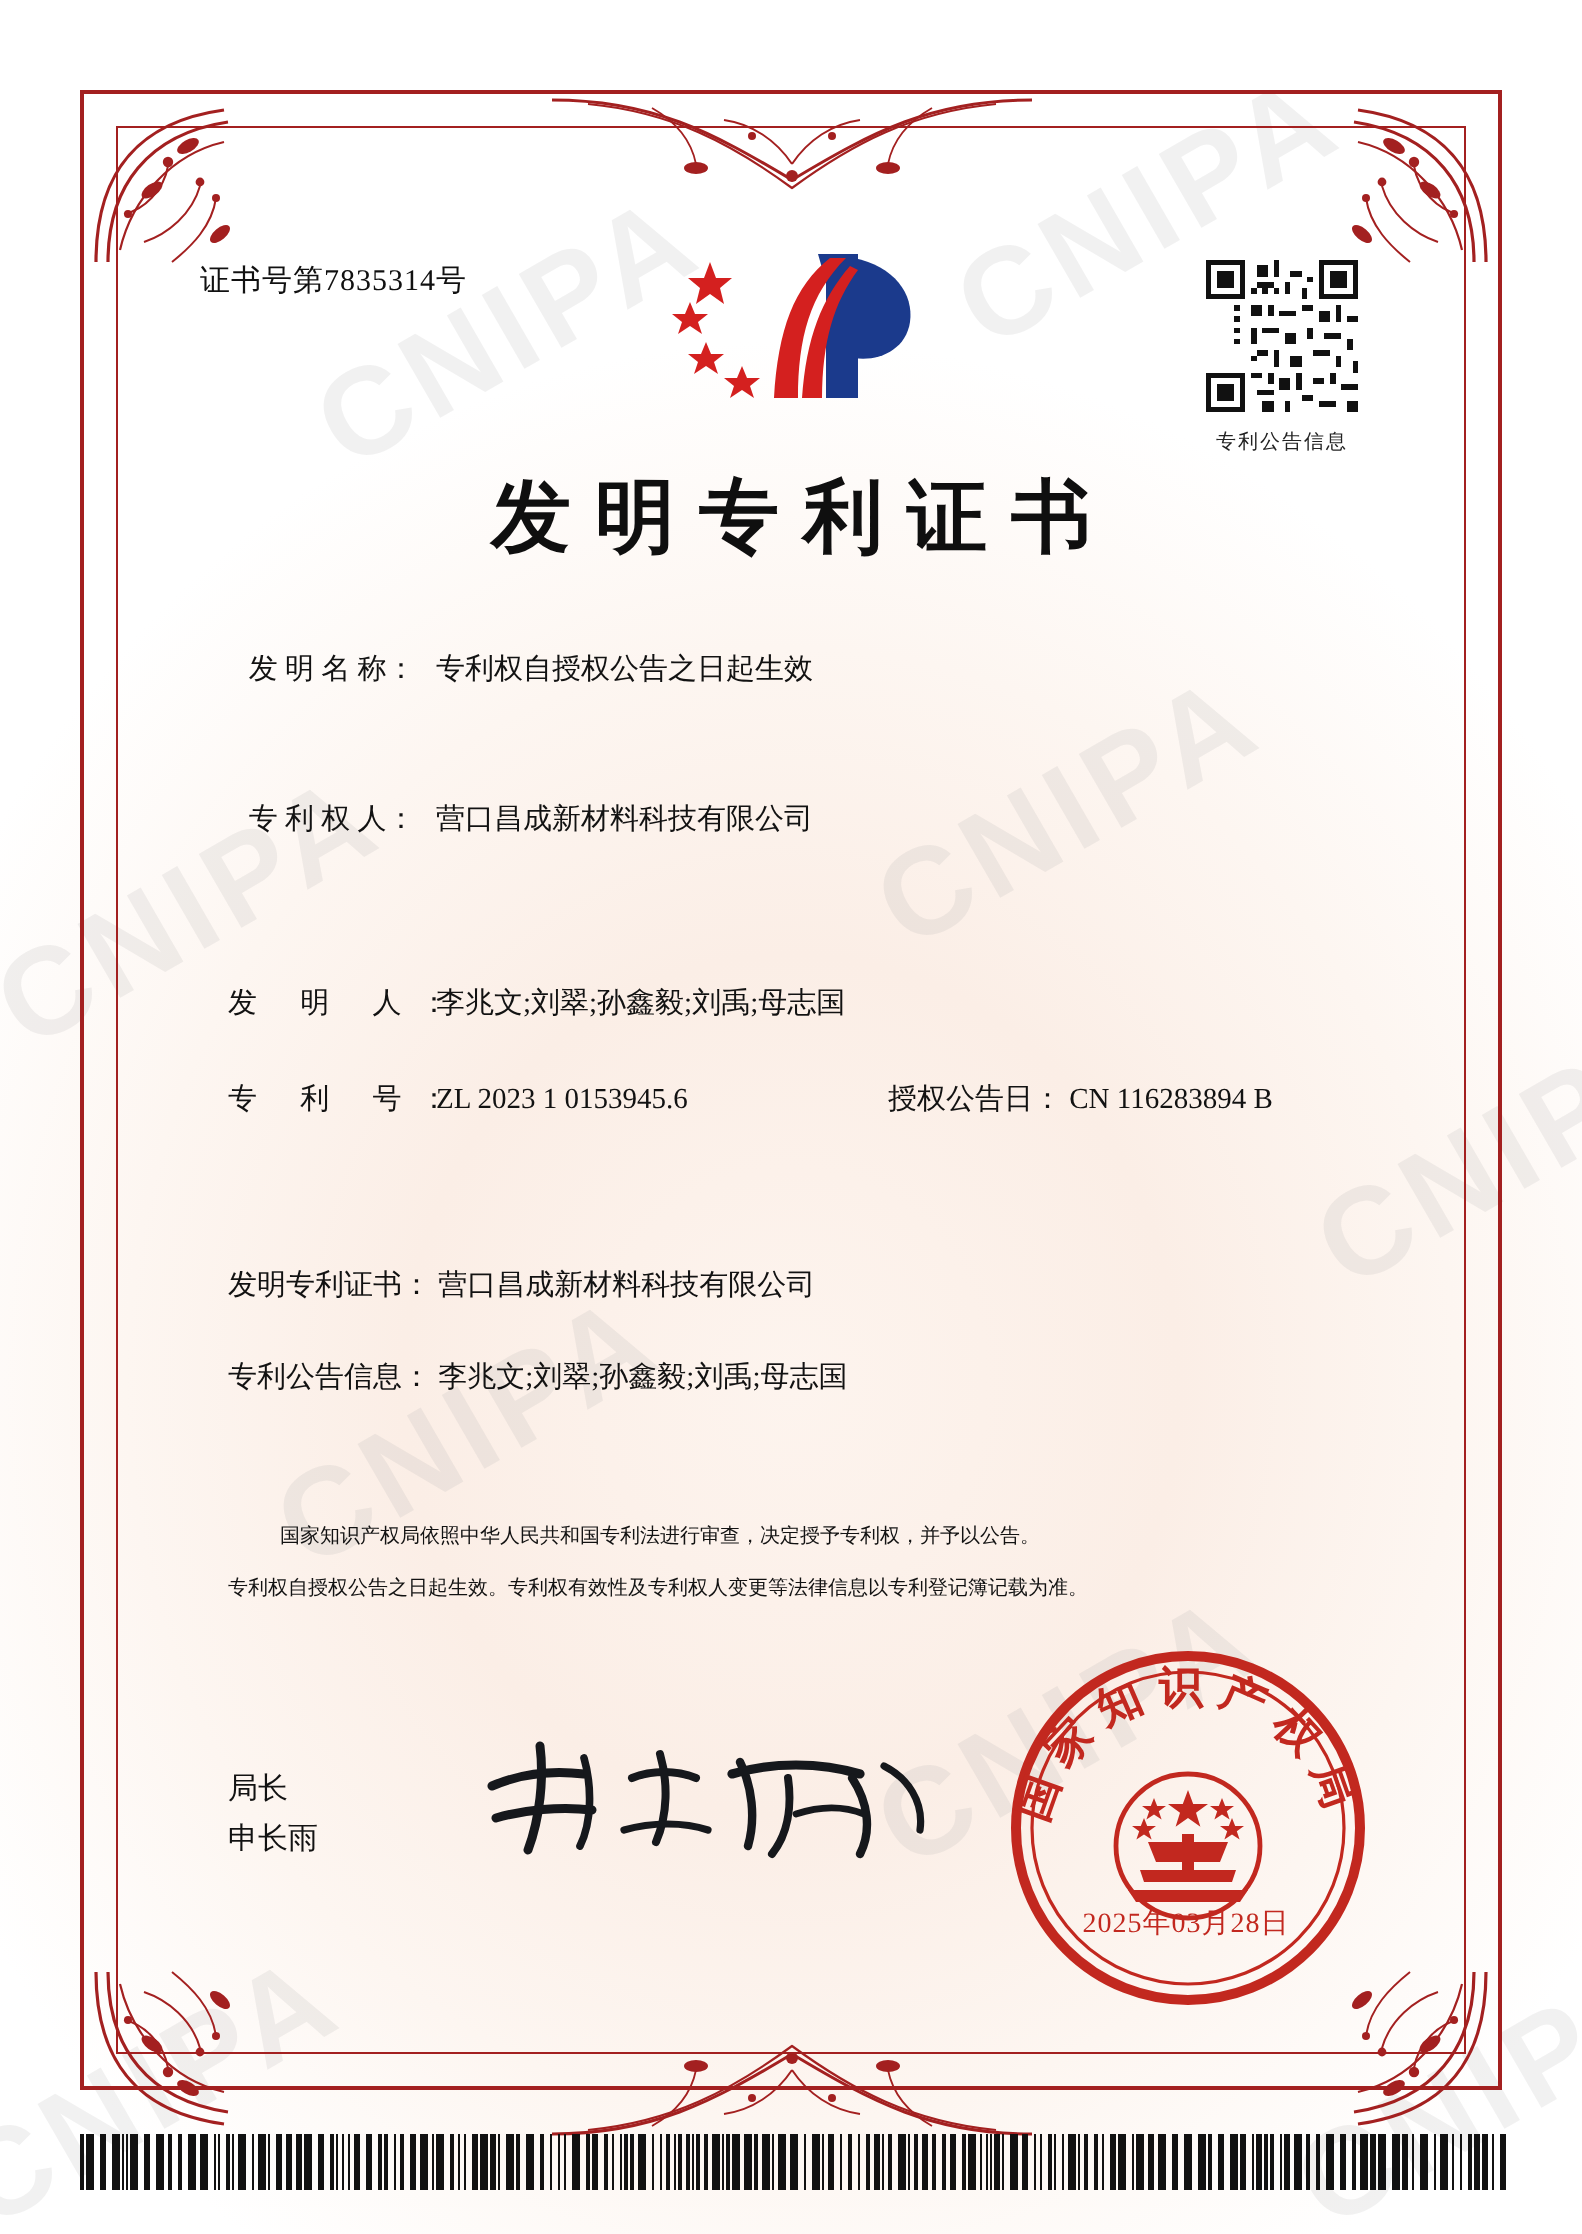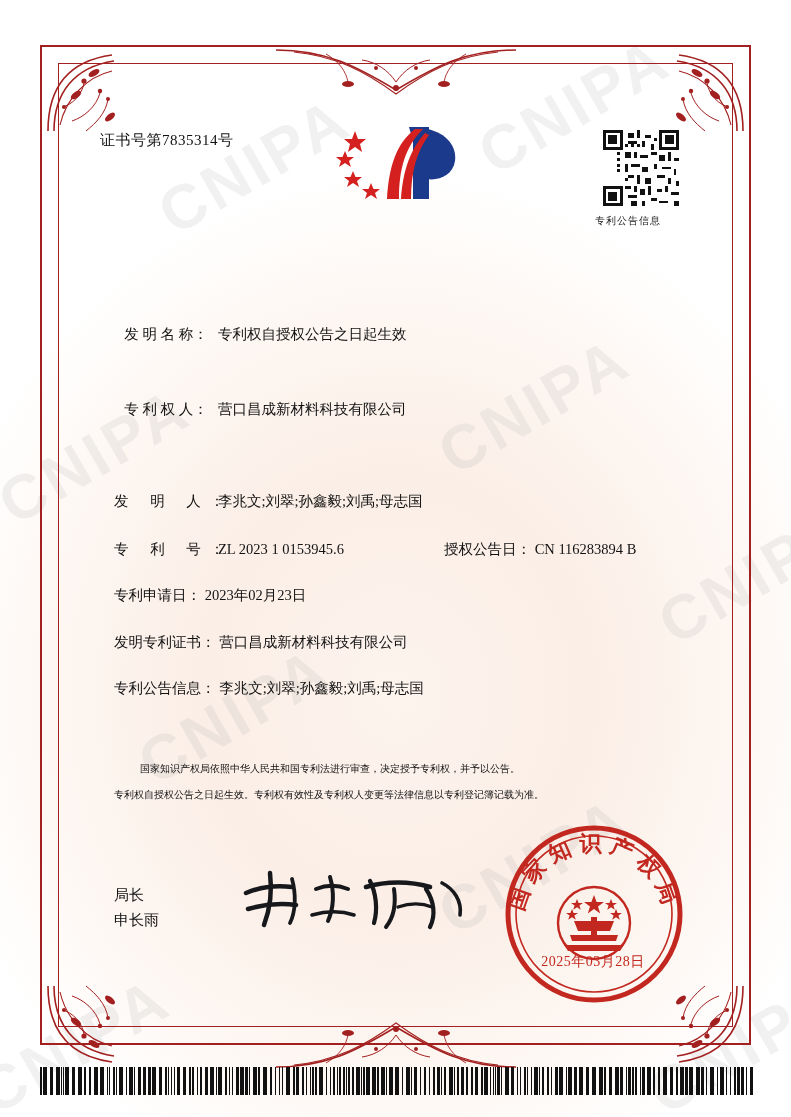--- a/index.html
+++ b/index.html
@@ -110,21 +110,21 @@
     top: 58px;
     transform: translateX(-50%);
   }
 
   
   #qr-block {
     position: absolute;
     right: 46px;
     top: 64px;
     width: 92px;
-    text-align: left;
+    text-align: center;
   }
   #qr-code {
     width: 82px;
     height: 82px;
     margin: 0 auto;
     background-color: #fff;
   }
   #qr-caption {
     margin-top: 5px;
     font-size: 10px;
@@ -484,20 +484,21 @@
             <rect x="21" y="26" width="3" height="1"></rect>
               <rect x="26" y="26" width="2" height="2"></rect>
             <rect x="9" y="18" width="1" height="1"></rect>
               <rect x="19" y="4" width="1" height="1"></rect>
           </g>
         </svg>
       </div>
       <div id="qr-caption">专利公告信息</div>
     </div>
 
+    <div id="doc-title">发明专利证书</div>
 
     <div class="field" id="f-name">
       <span class="lbl lbl-w">发 明 名 称：</span><span class="val">专利权自授权公告之日起生效</span>
     </div>
 
     <div class="field" id="f-owner">
       <span class="lbl lbl-w">专 利 权 人：</span><span class="val">营口昌成新材料科技有限公司</span>
     </div>
 
 
@@ -506,23 +507,20 @@
     </div>
 
     <div class="field" id="f-patentno">
       <span class="lbl lbl-w sp-3">专 利 号：</span><span class="val">ZL 2023 1 0153945.6</span>
     </div>
 
     <div class="field" id="f-pubno">
       <span class="lbl">授权公告日：</span>&nbsp;<span class="val">CN 116283894 B</span>
     </div>
 
-    <div class="field" id="f-appdate">
-      <span class="lbl">专利申请日：</span>&nbsp;<span class="val">2023年02月23日</span>
-    </div>
 
 
     <div class="field" id="f-applicant">
       <span class="lbl">发明专利证书：</span>&nbsp;<span class="val">营口昌成新材料科技有限公司</span>
     </div>
 
     <div class="field" id="f-originv">
       <span class="lbl">专利公告信息：</span>&nbsp;<span class="val">李兆文;刘翠;孙鑫毅;刘禹;母志国</span>
     </div>
 

